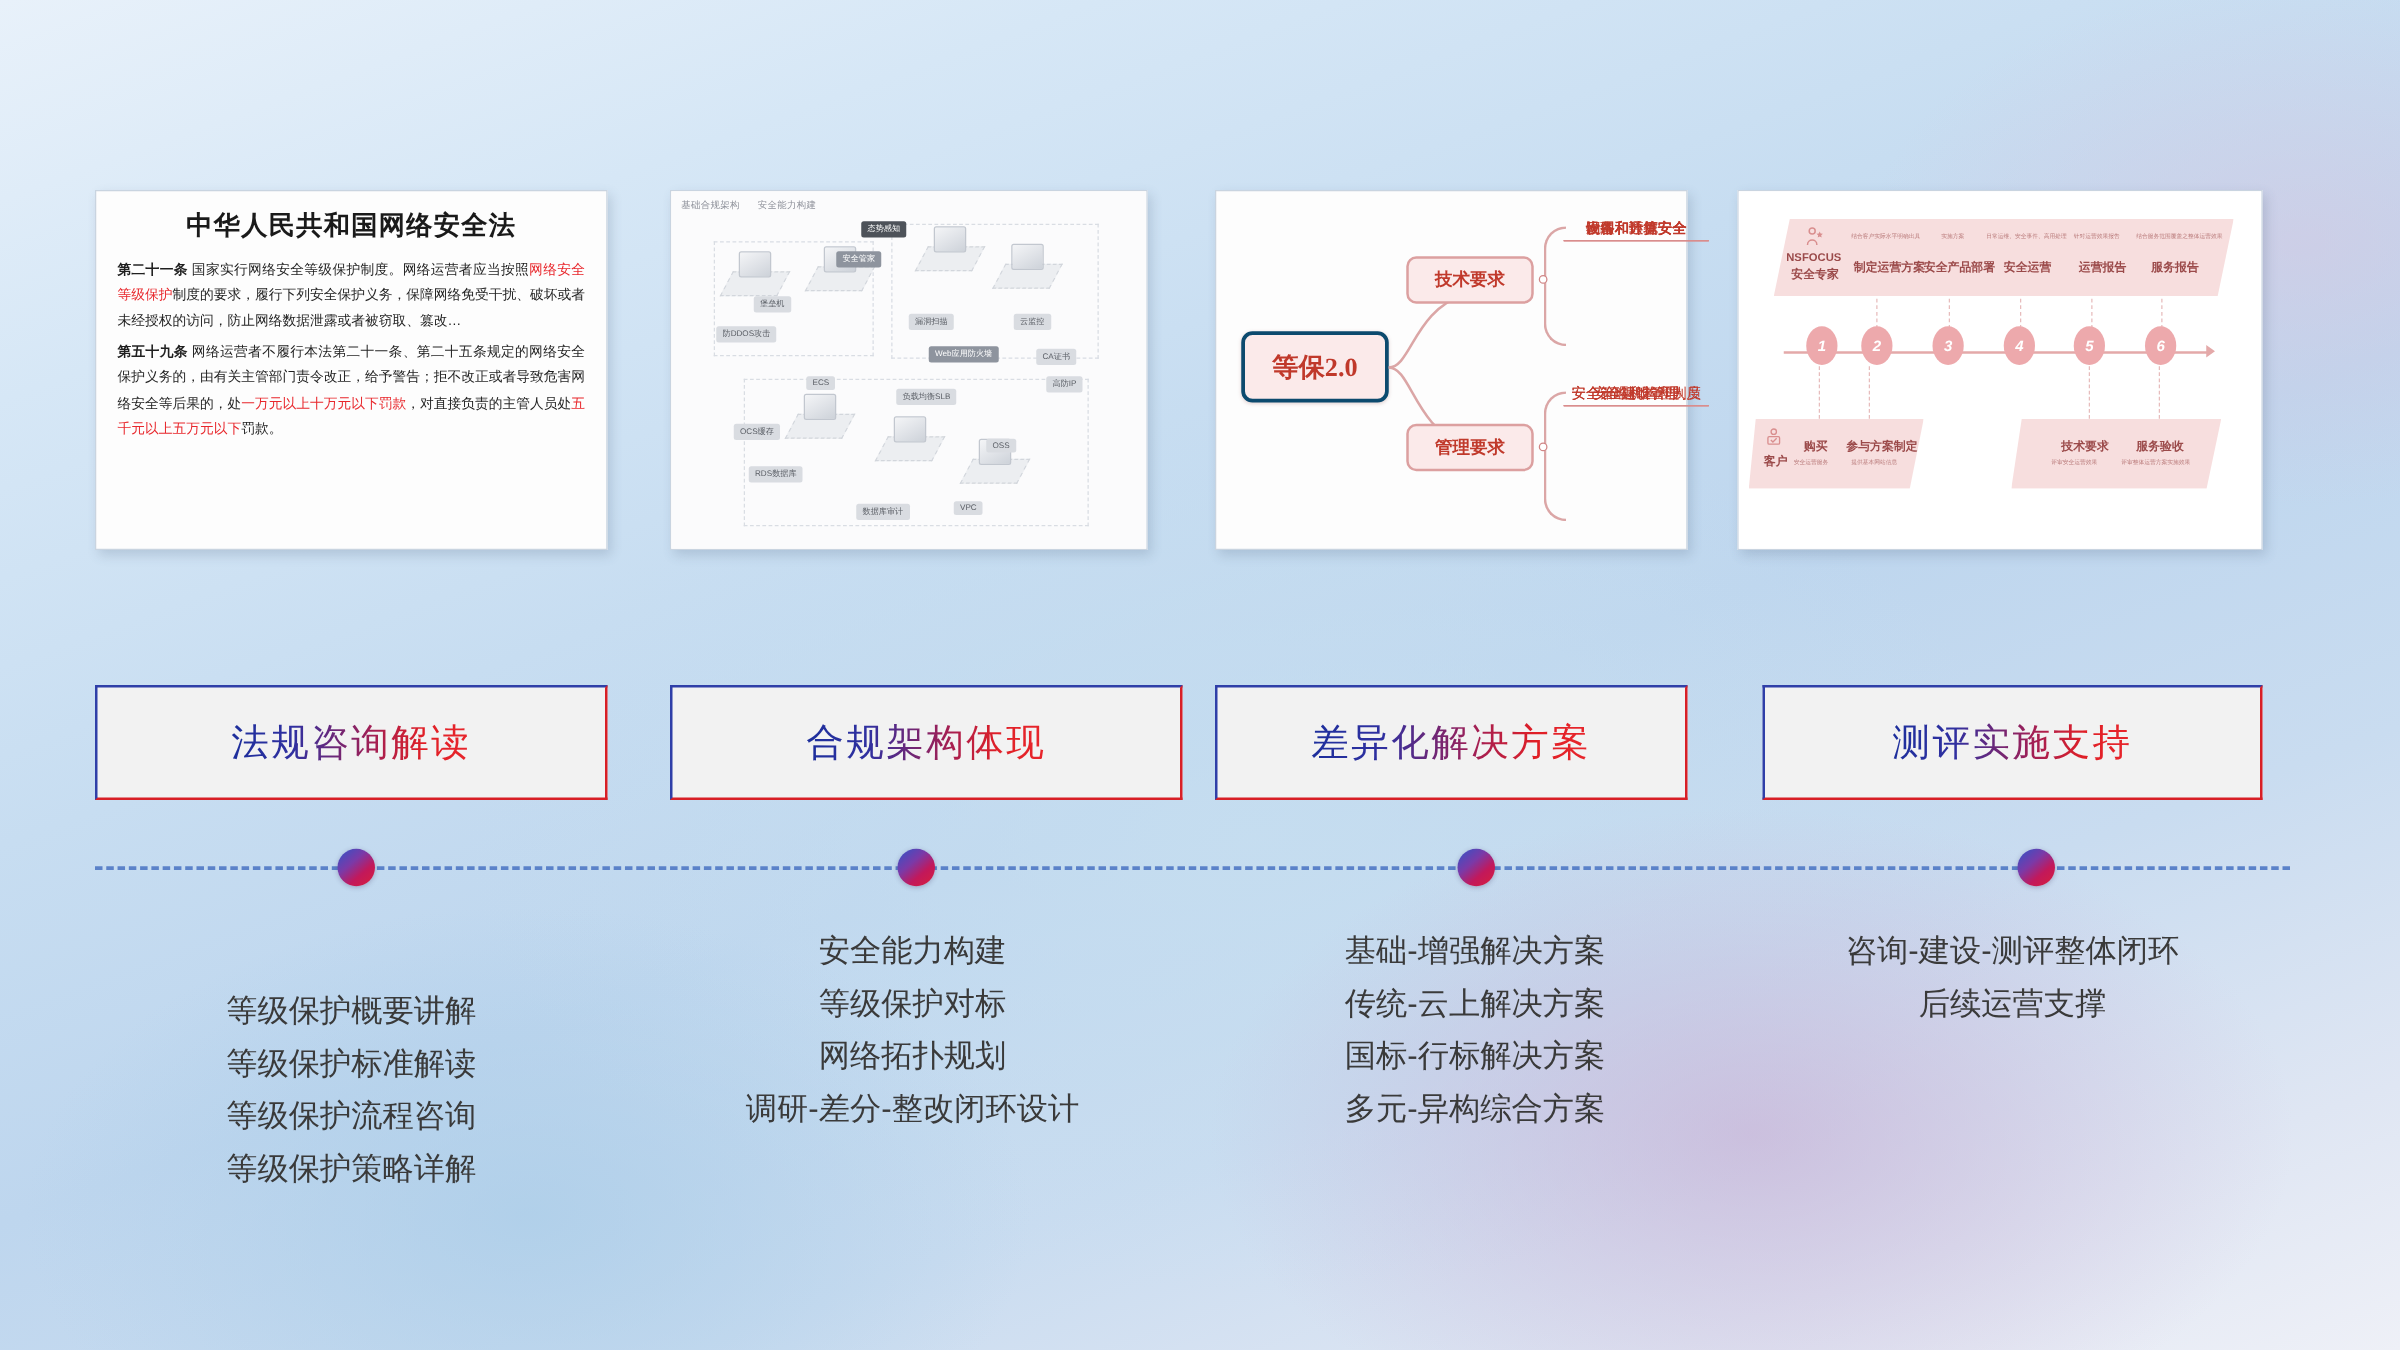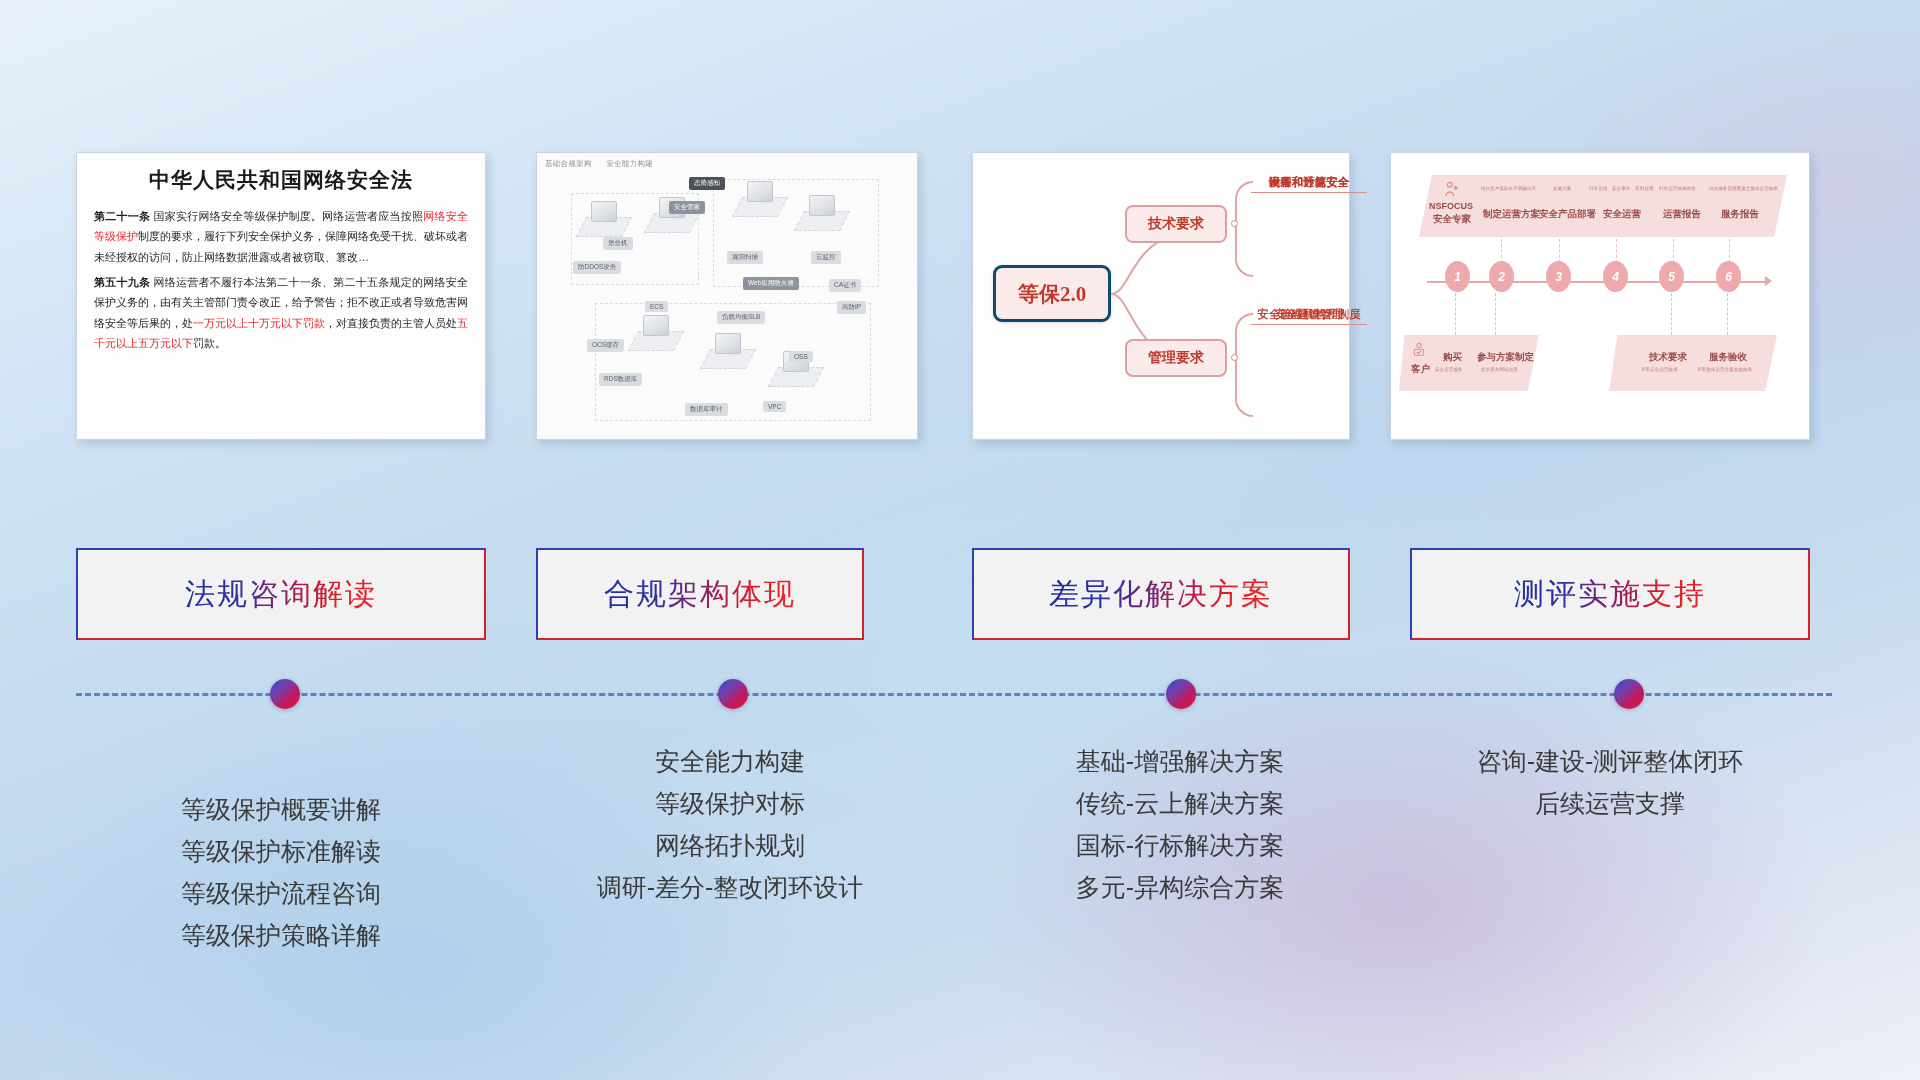--- a/index.html
+++ b/index.html
@@ -113,21 +113,21 @@
     border-top:2px solid #2f3fa8; border-left:2px solid #2f3fa8;
     border-right:2px solid #d81f26; border-bottom:2px solid #d81f26;
     display:flex; align-items:center; justify-content:center;
   }
   .head-box span {
     font-size:30px; font-weight:500; letter-spacing:2px;
     background:linear-gradient(90deg, #1d2f9c 0%, #3030a0 26%, #a01f55 58%, #e01f26 80%, #e8262c 100%);
     -webkit-background-clip:text; background-clip:text; color:transparent;
   }
   .h1 { left:76px;   width:410px; }
-  .h2 { left:536px;  width:328px; }
+  .h2 { left:536px;  width:410px; }
   .h3 { left:972px;  width:378px; }
   .h4 { left:1410px; width:400px; }
 
   
   .timeline { position:absolute; top:693px; left:76px; width:1756px; height:4px; }
   .tl-line { position:absolute; top:0; left:0; width:100%; height:0;
              border-top:3px dashed #5b82c9; }
   .tl-dot  { position:absolute; top:-14px; width:30px; height:30px; border-radius:50%;
              background:linear-gradient(140deg,#2f54c8 0%, #7a3aa8 38%, #c2185b 66%, #d81f3a 100%);
              box-shadow:0 1px 4px rgba(60,40,90,.3); }

